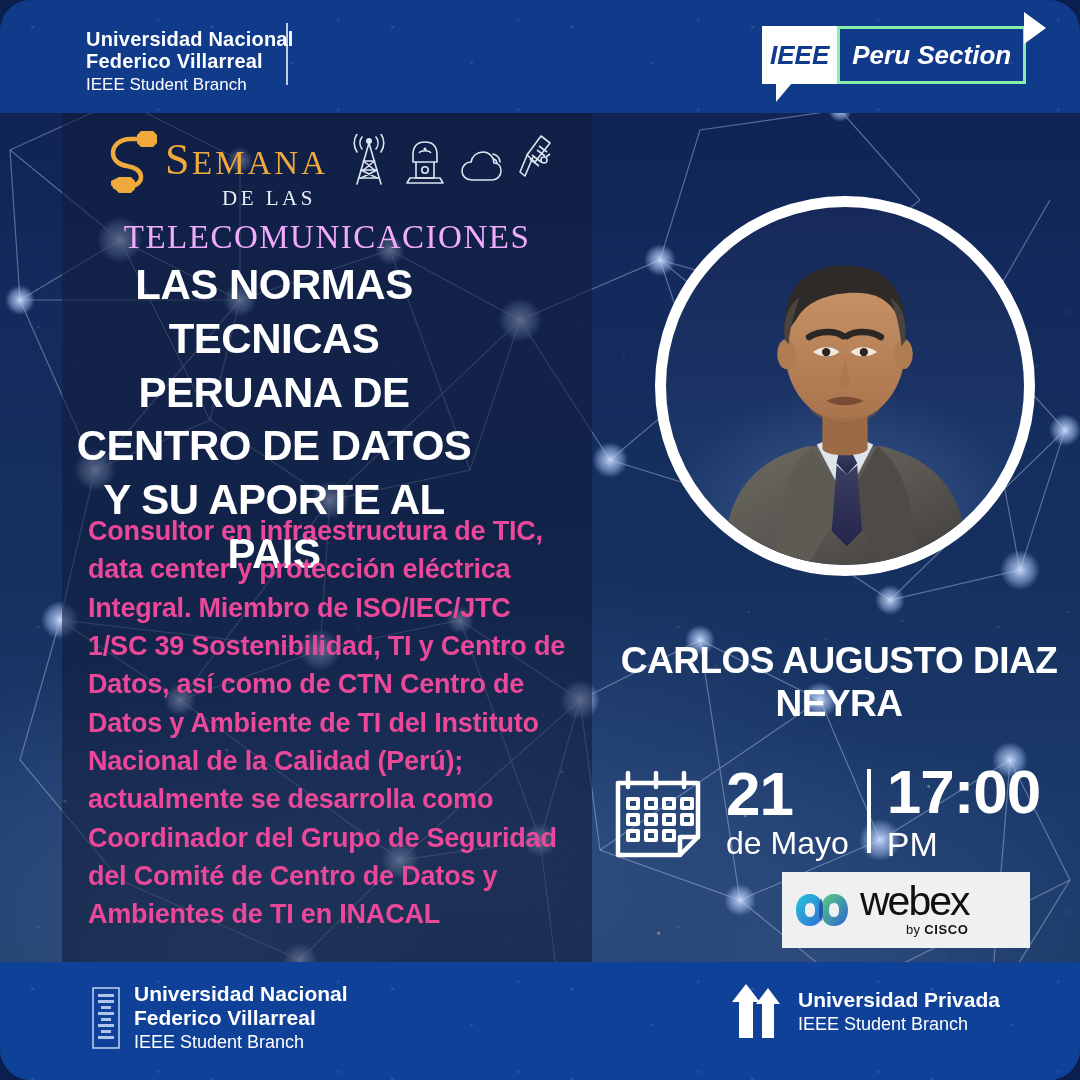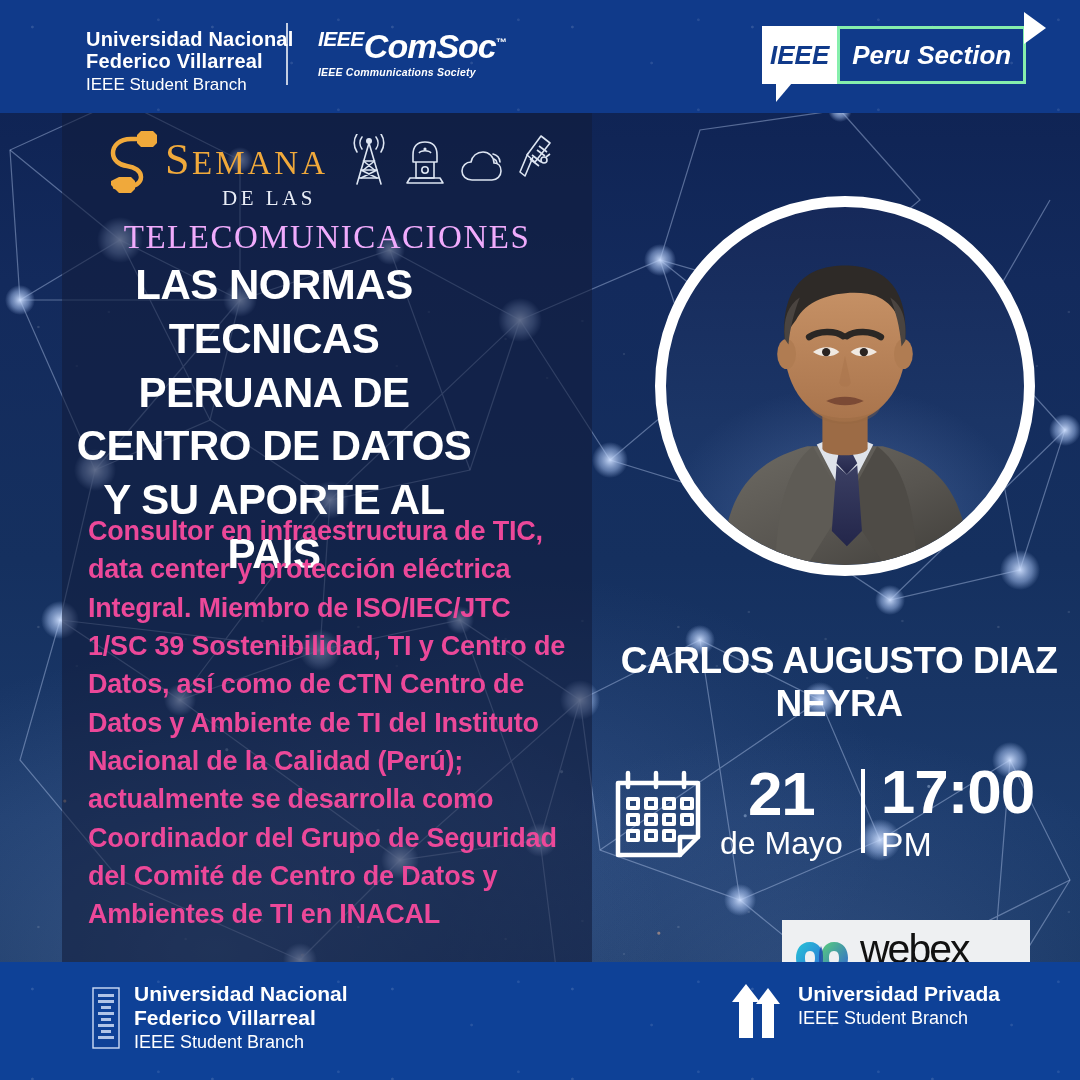--- a/index.html
+++ b/index.html
@@ -7,20 +7,21 @@
   body {
     font-family: "Liberation Sans", sans-serif;
     background:#0a1f4d;
     overflow:hidden;
   }
   .poster {
     position:relative;
     width:1080px; height:1080px;
     overflow:hidden;
     background:#13264f;
+    border-radius:31px;
   }
 
   
   .bg { position:absolute; inset:0; z-index:0; }
   .bg-city {
     position:absolute; inset:0;
     background:
       radial-gradient(ellipse 60% 40% at 20% 88%, rgba(120,150,200,.30), transparent 70%),
       radial-gradient(ellipse 50% 35% at 75% 92%, rgba(110,140,195,.26), transparent 70%),
       radial-gradient(ellipse 45% 30% at 50% 75%, rgba(90,120,175,.22), transparent 72%),
@@ -168,43 +169,43 @@
   .speaker-name {
     position:absolute; left:600px; top:640px; width:478px; z-index:5;
     text-align:center; color:#fff; font-weight:bold; font-size:37px;
     line-height:1.16; letter-spacing:-.5px; text-transform:uppercase;
   }
 
   
   .dt-row { position:absolute; left:610px; top:756px; width:460px; height:110px; z-index:5;
     display:flex; align-items:center; }
   .cal-icon { width:96px; height:96px; flex:0 0 96px; }
-  .dt-date { color:#fff; margin-left:14px; display:flex; flex-direction:column;
-    align-items:center; line-height:1; }
+  .dt-date { color:#fff; margin-left:20px; display:flex; flex-direction:column;
+    align-items:flex-start; line-height:1; }
   .dt-daynum { font-size:62px; font-weight:bold; letter-spacing:-1px; }
   .dt-daylabel { font-size:32px; font-weight:300; margin-top:2px; }
   .dt-sep { width:4px; height:84px; background:#fff; margin:0 16px 0 18px; }
   .dt-time { color:#fff; display:flex; flex-direction:column; line-height:1; }
   .dt-hour { font-size:62px; font-weight:bold; letter-spacing:-1px; }
   .dt-ampm { font-size:34px; font-weight:300; margin-top:4px; }
 
   
   .webex {
     position:absolute; left:782px; top:872px; width:248px; height:76px; z-index:5;
-    background:#eef0f2; display:flex; align-items:center; padding:4px 12px;margin-top:48px;
+    background:#eef0f2; display:flex; align-items:center; padding:4px 12px;
   }
   .webex-mark { width:56px; height:40px; flex:0 0 56px; }
   .webex-text { margin-left:10px; display:flex; flex-direction:column; align-items:flex-end; }
   .webex-word { font-size:41px; color:#111; letter-spacing:-2px; line-height:.9; font-weight:400; }
   .webex-by { font-size:13px; color:#111; letter-spacing:.3px; margin-top:2px; }
   .webex-by b { font-weight:bold; letter-spacing:.6px; }
 
   
   .foot-left { position:absolute; left:92px; top:20px; display:flex; align-items:center; gap:14px; }
-  .foot-right { position:absolute; left:730px; top:20px; display:flex; align-items:flex-start; gap:14px; }
+  .foot-right { position:absolute; left:730px; top:20px; display:flex; align-items:center; gap:14px; }
   .foot-text { color:#fff; }
   .foot-l1,.foot-l2 { font-weight:bold; font-size:21px; line-height:1.14; }
   .foot-l3 { font-size:18px; font-weight:400; line-height:1.25; margin-top:1px; }
   .unfv-crest { width:28px; height:62px; }
   .upn-mark { width:54px; height:60px; }
 </style>
 </head>
 <body>
 
 <div class="poster">
@@ -286,26 +287,20 @@
     <div class="band-inner">
 
       <div class="unfv-lockup">
         <div class="unfv-l1">Universidad Nacional</div>
         <div class="unfv-l2">Federico Villarreal</div>
         <div class="unfv-l3">IEEE Student Branch</div>
       </div>
 
       <div class="hdr-divider"></div>
 
-      <div class="comsoc">
-        <div class="comsoc-main">
-          <span class="ieee-sm">IEEE</span><span>ComSoc</span><span class="comsoc-tm">™</span>
-        </div>
-        <div class="comsoc-sub">IEEE Communications Society</div>
-      </div>
 
       <div class="peru-logo">
         <div class="peru-box">IEEE</div>
         <div class="peru-box2">Peru Section</div>
         <span class="peru-tail"></span>
         <span class="peru-arrow"></span>
       </div>
 
     </div>
   </div>

